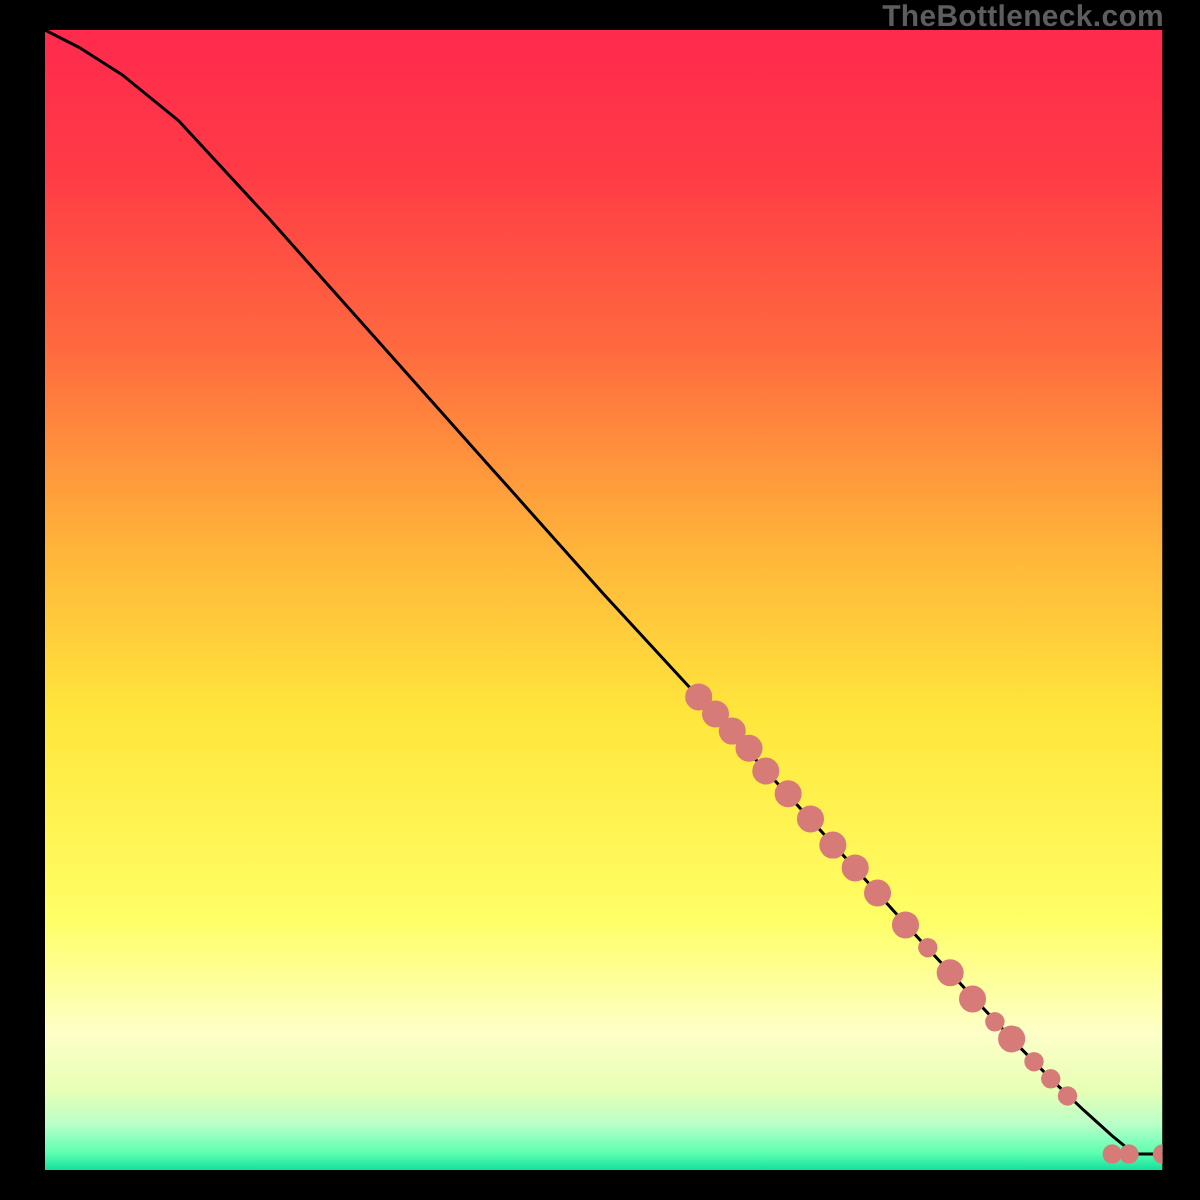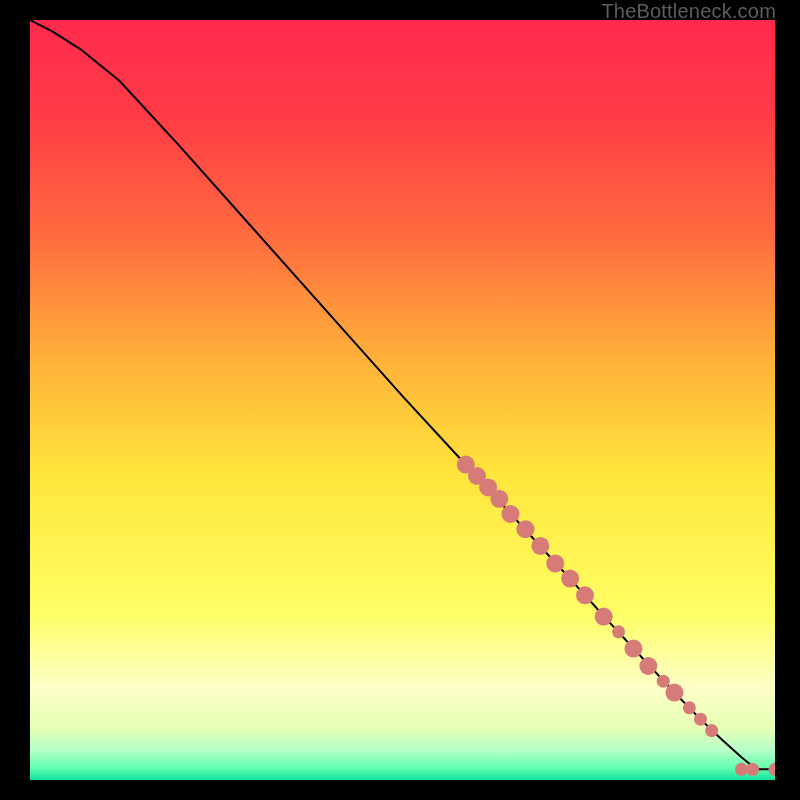--- a/index.html
+++ b/index.html
@@ -27,21 +27,21 @@
     display: block;
     width: 745px;
     height: 760px;
   }
   .watermark {
     position: absolute;
     top: 0px;
     right: 24px;
     color: #5d5d5d;
     font-size: 20px;
-    font-weight: 400;
+    font-weight: 700;
     letter-spacing: 0.2px;
   }
 </style>
 </head>
 <body>
 
 <div class="stage">
   <div class="watermark">TheBottleneck.com</div>
   <div class="plot">
     <svg id="chart-svg" viewBox="0 0 745 760" preserveAspectRatio="none">

